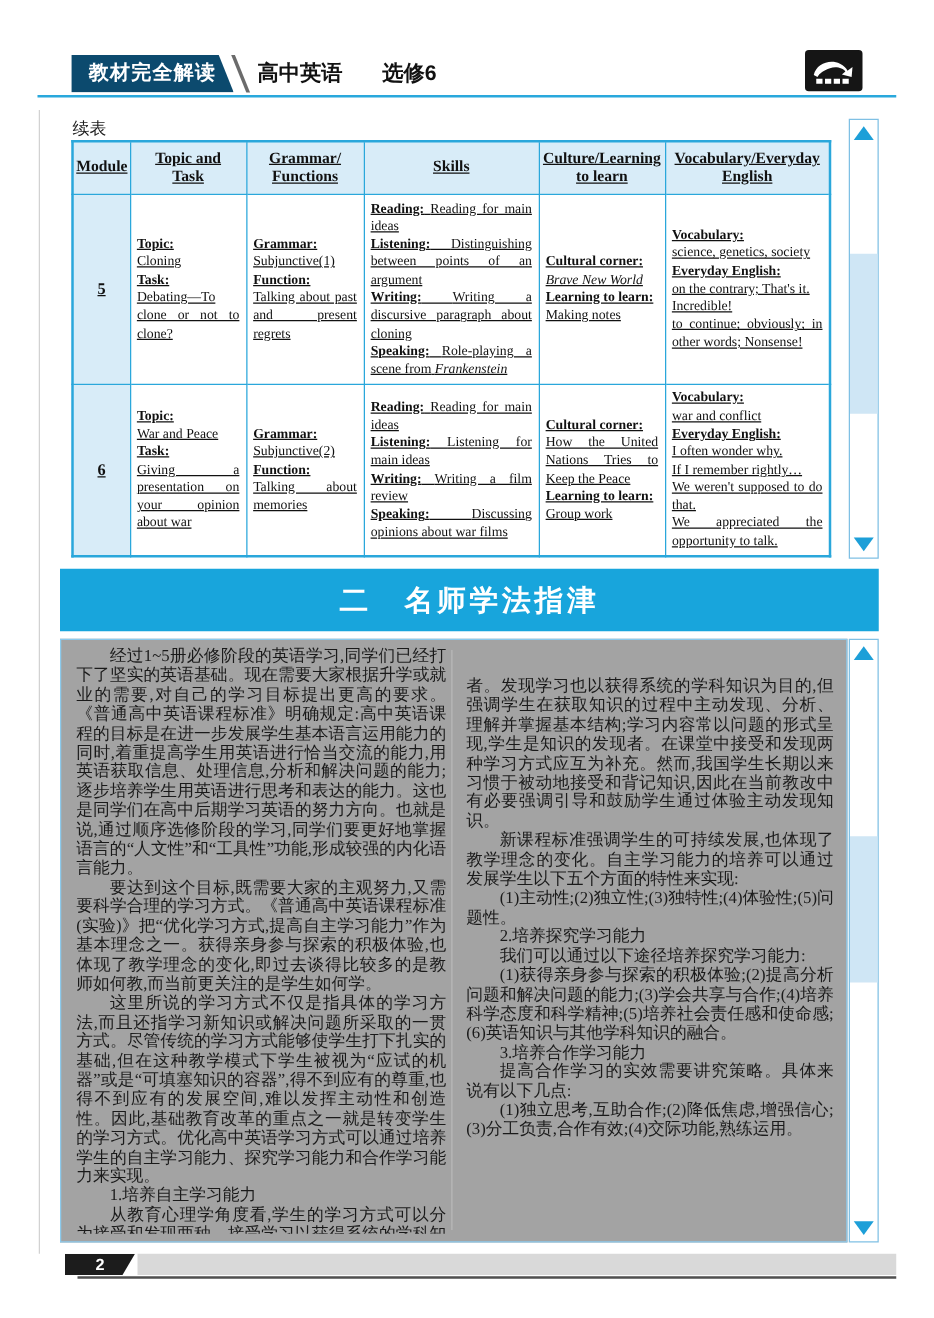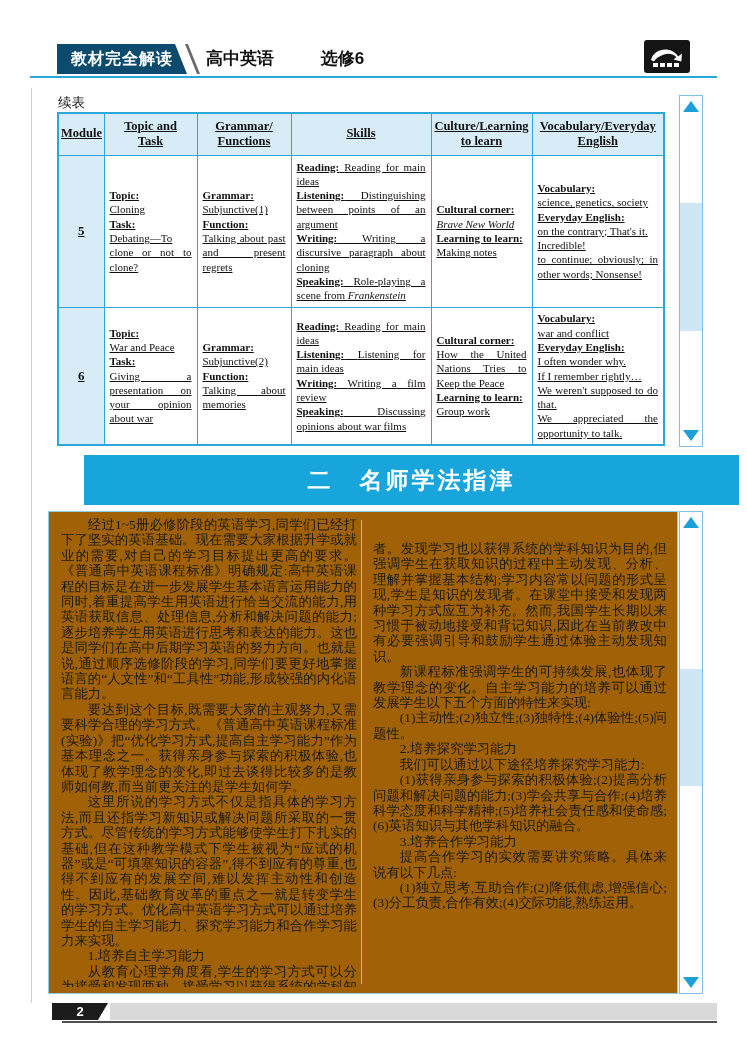--- a/index.html
+++ b/index.html
@@ -15,21 +15,21 @@
     clip-path:polygon(0 0,calc(100% - 12px) 0,100% 100%,0 100%);
   }
   .brand-slash{
     position:absolute;left:191px;top:44px;width:3px;height:30px;
     background:#6b6b6b;transform:skewX(22deg);
   }
   .subject-line{
     position:absolute;left:206px;top:44px;height:30px;line-height:30px;
     font-size:17px;font-weight:bold;color:#111;
   }
-  .subject-line .vol{margin-left:42px;}
+  .subject-line .vol{margin-left:27px;}
   .publisher-logo{
     position:absolute;left:644px;top:40px;width:46px;height:33px;
     background:#151515;border-radius:3px;display:flex;align-items:center;justify-content:center;
   }
   .header-rule{position:absolute;left:30px;top:76px;width:687px;height:2px;background:#29a8dc;}
   .page-edge-line{position:absolute;left:31px;top:88px;width:1px;height:915px;background:#d2d2d2;}
 
   
   .table-caption{position:absolute;left:58px;top:94px;font-family:"Liberation Serif",serif;font-size:13.5px;color:#1a1a1a;}
   table.summary{
@@ -58,27 +58,27 @@
   .strip-article{left:679px;top:511px;height:481px;}
   .scroll-thumb{position:absolute;left:0;right:0;background:#cfe6f5;}
   .tri-up,.tri-down{position:absolute;left:50%;transform:translateX(-50%);width:0;height:0;
     border-left:8px solid transparent;border-right:8px solid transparent;}
   .tri-up{top:5px;border-bottom:11px solid #1d9fd8;}
   .tri-down{bottom:5px;border-top:11px solid #1d9fd8;}
 
   
   .section-banner{
     position:absolute;left:48px;top:455px;width:655px;height:50px;background:#18a5dc;
-    color:#fff;font-weight:bold;font-size:23px;line-height:50px;text-align:center;letter-spacing:3px;margin-left:36px;
+    color:#fff;font-weight:bold;font-size:23px;line-height:50px;text-align:center;letter-spacing:3px;
   }
 
   
   .article-panel{
     position:absolute;left:48px;top:511px;width:628px;height:481px;
-    border:1.5px solid #8ccaec;background:#a16207;overflow:hidden;
+    border:1.5px solid #8ccaec;background:#a3a3a3;overflow:hidden;
   }
   .article-col{
     position:absolute;top:5px;width:296px;height:470px;overflow:hidden;
     font-family:"Liberation Serif",serif;font-size:13.4px;line-height:15.4px;
     color:#1a1a1a;text-align:justify;
   }
   .col-left{left:12px;}
   .col-right{left:324px;width:294px;}
   .column-divider{position:absolute;left:312px;top:8px;height:464px;width:1px;background:#b9b9b9;}
   .para{margin:0;text-indent:2em;}

